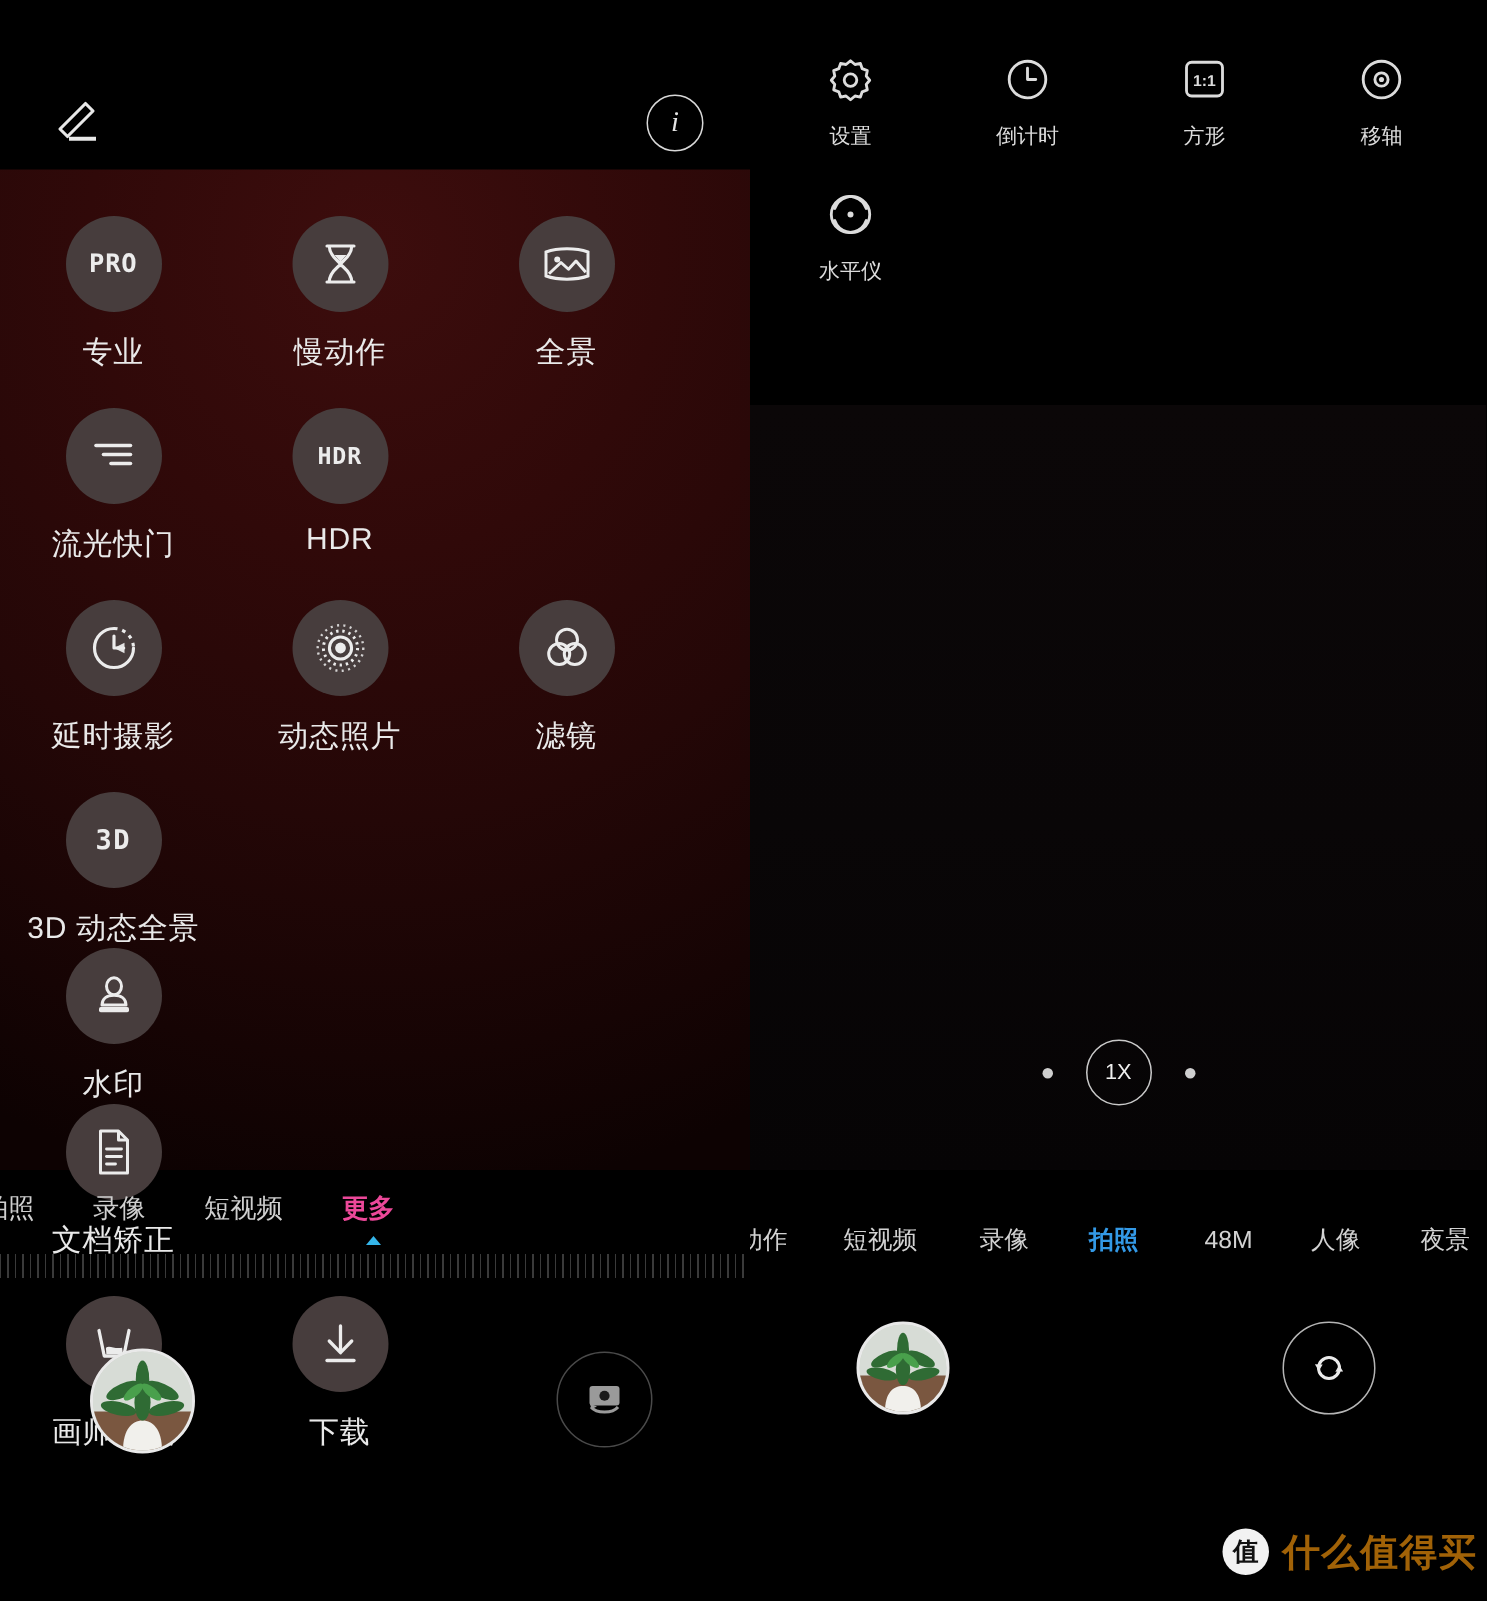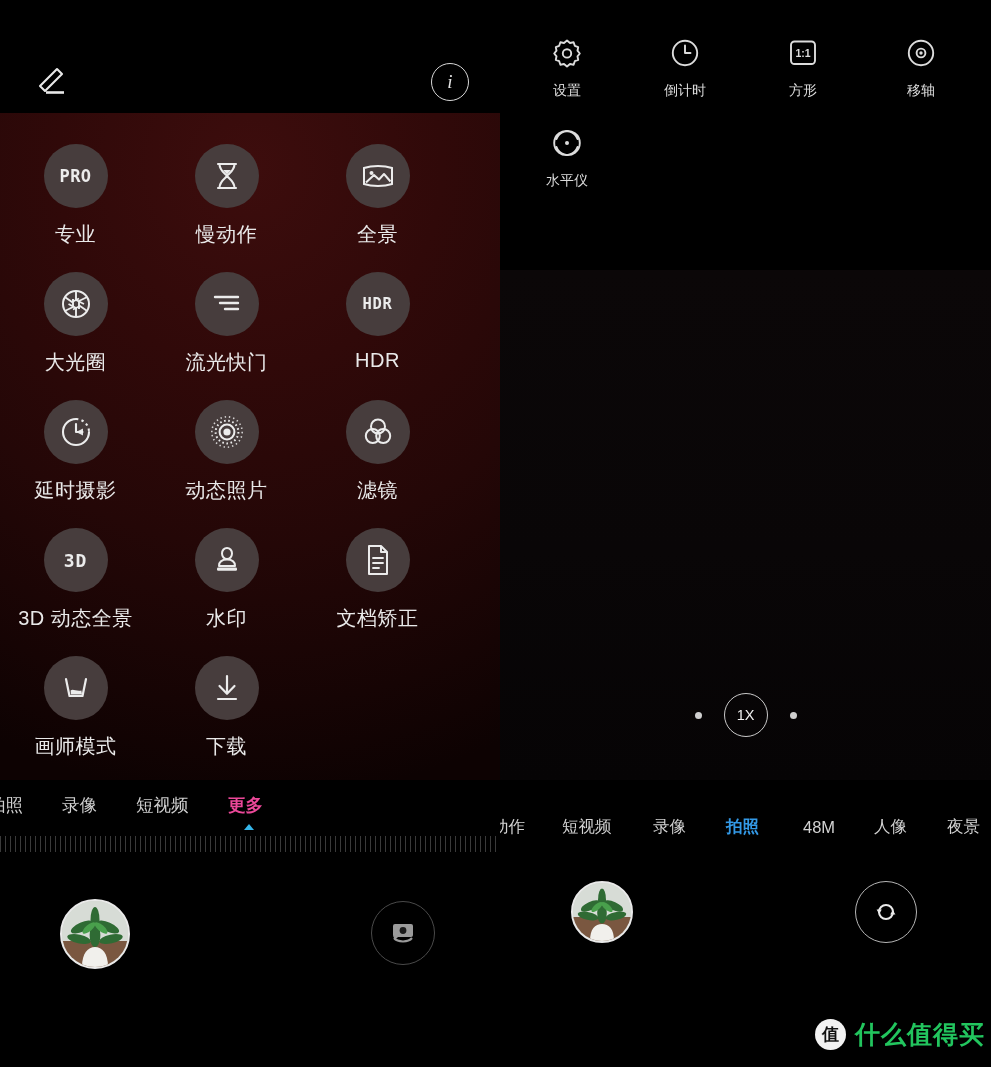--- a/index.html
+++ b/index.html
@@ -55,21 +55,21 @@
   .zoom-pill{width:42px;height:42px;border-radius:50%;border:1.5px solid #c9c9c9;color:#f0f0f0;font-size:14.5px;display:flex;align-items:center;justify-content:center;}
 
   .right-tabs{position:absolute;left:0;top:804px;width:491px;height:46px;display:flex;align-items:center;}
   .rtab{font-size:16.5px;color:#d2d2d2;white-space:nowrap;}
   .rtab.active{color:#3399e6;font-weight:bold;}
 
   .right-bottom{position:absolute;left:0;top:860px;width:491px;height:120px;}
 
   .watermark{position:absolute;left:815px;top:1018px;display:flex;align-items:center;gap:9px;}
   .wm-badge{width:31px;height:31px;border-radius:50%;background:#f2f2f2;color:#111;font-size:17px;font-weight:bold;display:flex;align-items:center;justify-content:center;}
-  .wm-text{color:#22c55e;font-size:25px;font-weight:bold;letter-spacing:1px;}
+  .wm-text{color:#a16207;font-size:25px;font-weight:bold;letter-spacing:1px;}
 
   .divider-black{position:absolute;left:0;top:1010px;width:991px;height:57px;background:#000;}
   svg{display:block;}
 </style>
 </head>
 <body>
 
 <div class="stage">
 
   <div class="left-panel">
@@ -109,36 +109,20 @@
                 <path d="M2 5 C10 2.2 22 2.2 30 5 L30 21 C22 23.8 10 23.8 2 21 Z" fill="none" stroke="#ececec" stroke-width="2"></path>
                 <circle cx="9.5" cy="10" r="2" fill="#ececec"></circle>
                 <path d="M4 19.5 L12 12 L17 16.5 L22 11 L28.5 18.5" fill="none" stroke="#ececec" stroke-width="2" stroke-linejoin="round"></path>
               </svg>
             </div>
             <div class="mode-label">全景</div>
           </div>
         </div>
 
         <div class="mode-row" style="margin-top:24px;">
-          <div class="mode-cell">
-            <div class="mode-circle">
-              <svg width="32" height="32" viewBox="0 0 32 32">
-                <circle cx="16" cy="16" r="13" fill="none" stroke="#ececec" stroke-width="2"></circle>
-                <g fill="none" stroke="#ececec" stroke-width="1.9" stroke-linejoin="round">
-                  <path d="M16 3 L16 12 L24 16"></path>
-                  <path d="M27.2 9 L19 13 L19 21"></path>
-                  <path d="M27.2 23 L20 18 L13 21.5"></path>
-                  <path d="M16 29 L16 20 L8.5 16"></path>
-                  <path d="M4.8 23 L13 19 L13 11"></path>
-                  <path d="M4.8 9 L12 14 L19 10.5"></path>
-                </g>
-              </svg>
-            </div>
-            <div class="mode-label">大光圈</div>
-          </div>
           <div class="mode-cell">
             <div class="mode-circle">
               <svg width="32" height="26" viewBox="0 0 32 26">
                 <g stroke="#ececec" stroke-width="2.4" stroke-linecap="round">
                   <line x1="4" y1="6" x2="27" y2="6"></line>
                   <line x1="9" y1="12" x2="27" y2="12"></line>
                   <line x1="14" y1="18" x2="27" y2="18"></line>
                 </g>
               </svg>
             </div>
@@ -180,21 +164,21 @@
               <svg width="32" height="32" viewBox="0 0 32 32">
                 <circle cx="16" cy="10.5" r="7" fill="none" stroke="#ececec" stroke-width="2"></circle>
                 <circle cx="10.8" cy="20" r="7" fill="none" stroke="#ececec" stroke-width="2"></circle>
                 <circle cx="21.2" cy="20" r="7" fill="none" stroke="#ececec" stroke-width="2"></circle>
               </svg>
             </div>
             <div class="mode-label">滤镜</div>
           </div>
         </div>
 
-        <div class="mode-row" style="margin-top:24px;">
+        <div class="mode-row" style="margin-top:24px;flex-direction:column;">
           <div class="mode-cell">
             <div class="mode-circle">
               <span style="color:#ececec;font-size:18px;font-weight:bold;letter-spacing:1px;font-family:'DejaVu Sans Mono',monospace;">3D</span>
             </div>
             <div class="mode-label">3D 动态全景</div>
           </div>
           <div class="mode-cell">
             <div class="mode-circle">
               <svg width="30" height="30" viewBox="0 0 30 30">
                 <ellipse cx="15" cy="8.5" rx="5" ry="5.6" fill="none" stroke="#ececec" stroke-width="2"></ellipse>

